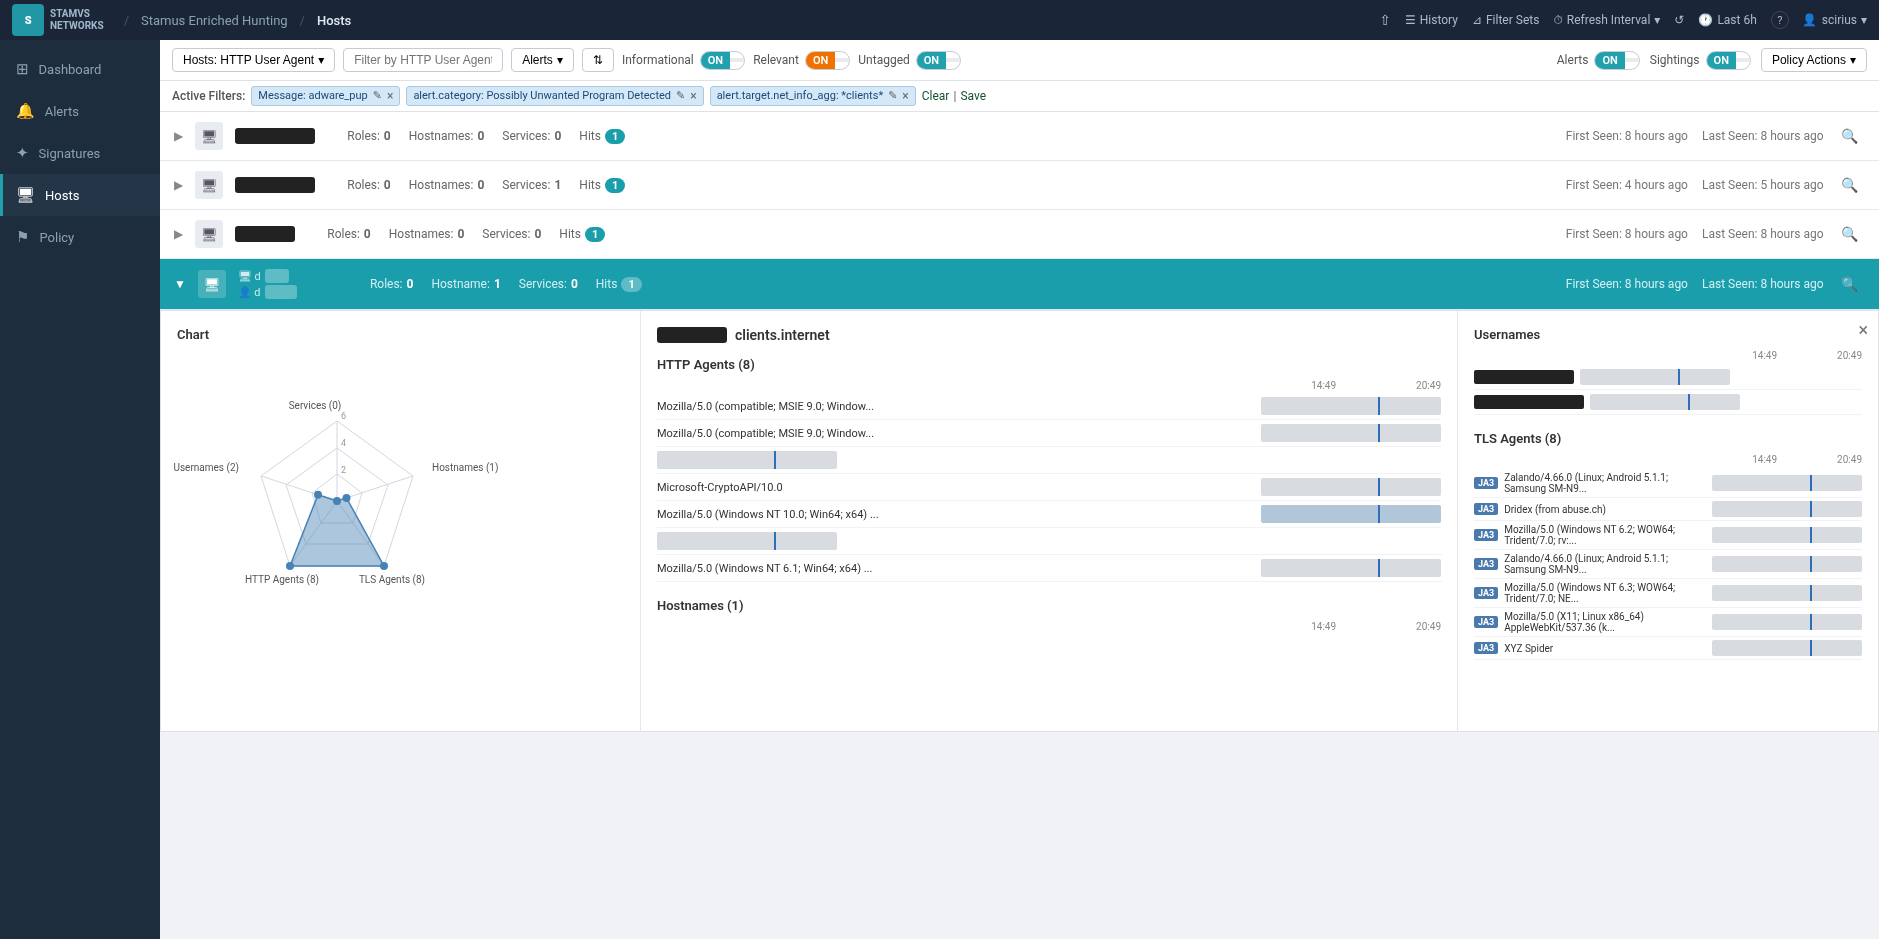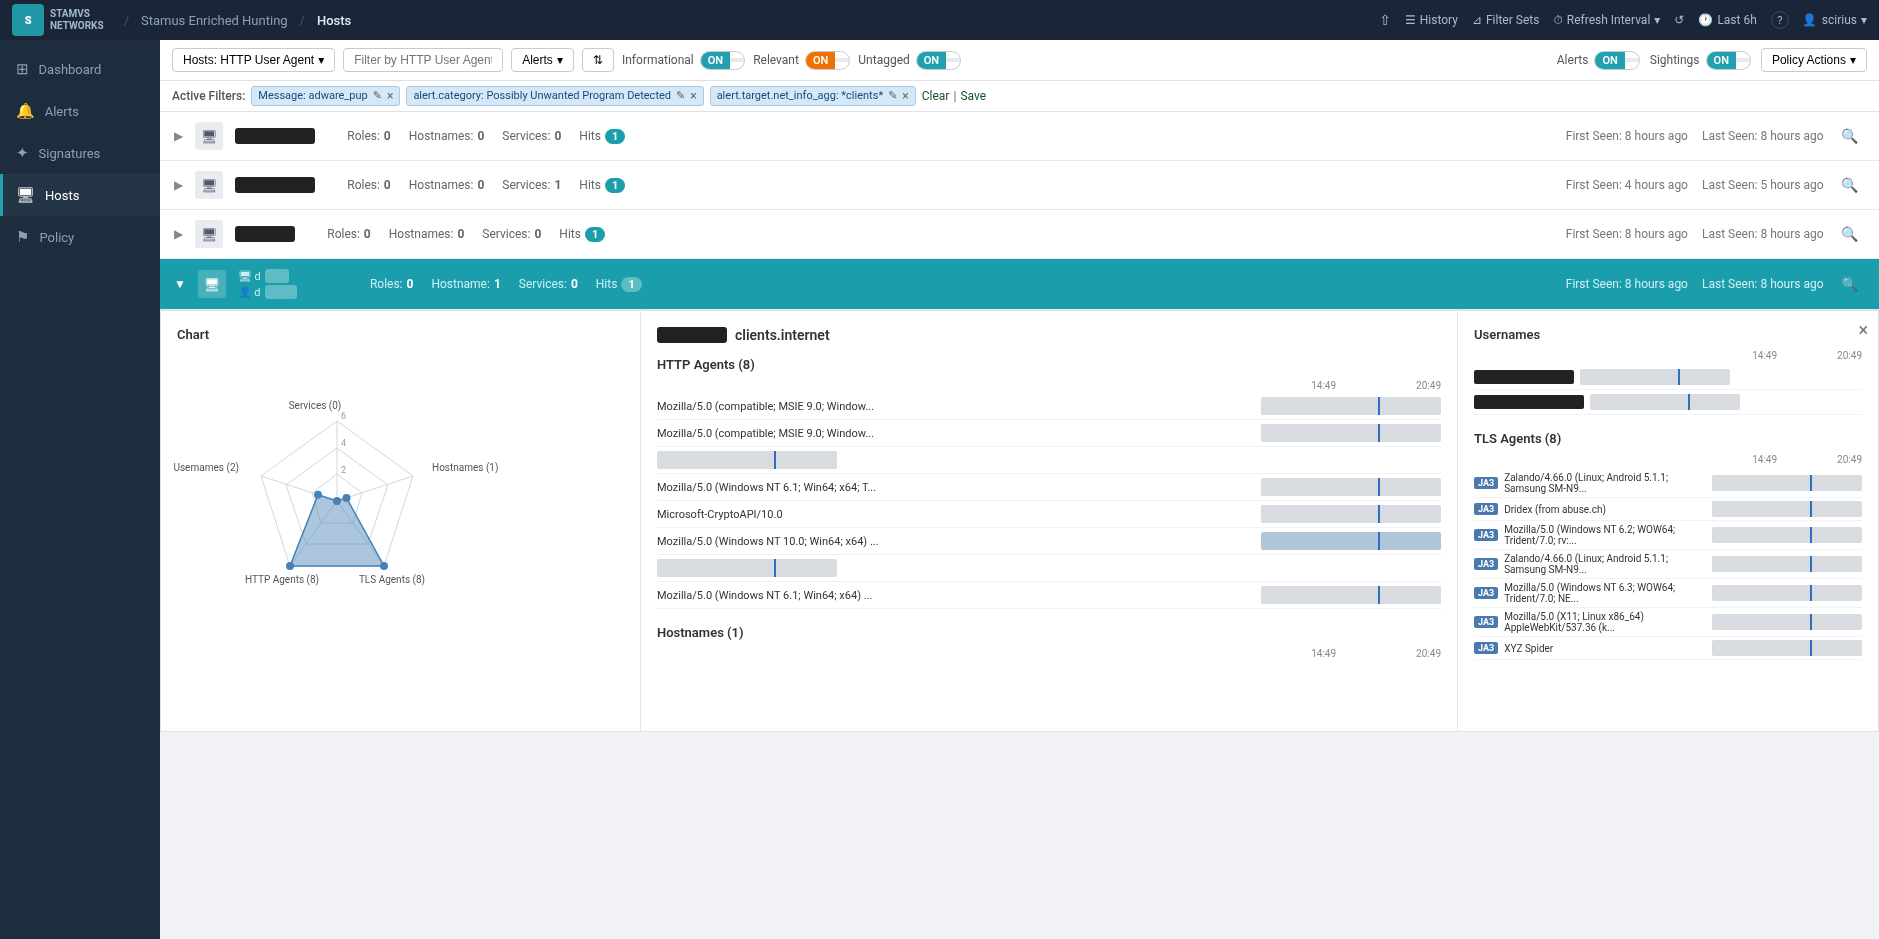--- a/index.html
+++ b/index.html
@@ -563,27 +563,20 @@
                   <div class="agent-bar-line"></div>
                 </div>
               </div>
               <div class="agent-row">
                 <div class="agent-bar-container">
                   <div class="agent-bar-bg"></div>
                   <div class="agent-bar-line"></div>
                 </div>
               </div>
               <div class="agent-row">
-                <span class="agent-name">Mozilla/5.0 (Windows NT 6.1; Win64; x64; T...</span>
-                <div class="agent-bar-container">
-                  <div class="agent-bar-bg"></div>
-                  <div class="agent-bar-line"></div>
-                </div>
-              </div>
-              <div class="agent-row">
                 <span class="agent-name">Microsoft-CryptoAPI/10.0</span>
                 <div class="agent-bar-container">
                   <div class="agent-bar-bg"></div>
                   <div class="agent-bar-line"></div>
                 </div>
               </div>
               <div class="agent-row">
                 <span class="agent-name">Mozilla/5.0 (Windows NT 10.0; Win64; x64) ...</span>
                 <div class="agent-bar-container">
                   <div class="agent-bar-bg" style="background:#89a8c8;opacity:0.6;"></div>

